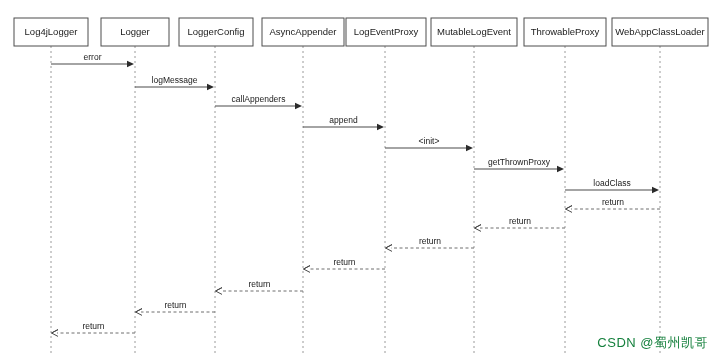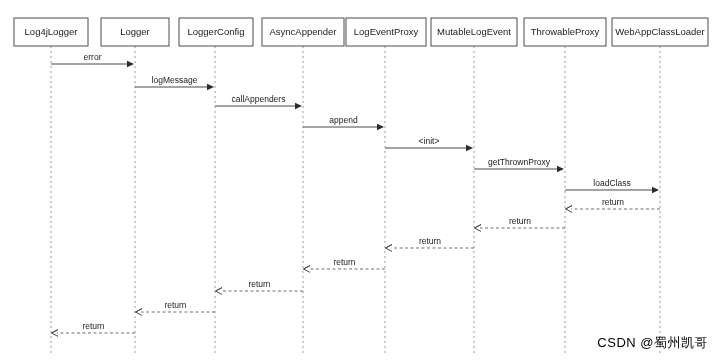--- a/index.html
+++ b/index.html
@@ -69,21 +69,21 @@
     font-size: 8.5px;
     fill: #1a1a1a;
     text-anchor: middle;
   }
   .watermark {
     position: absolute;
     right: 12px;
     bottom: 8px;
     font-family: "Liberation Sans", "DejaVu Sans", sans-serif;
     font-size: 13px;
-    color: #000000;
+    color: #15803d;
     letter-spacing: 0.5px;
     white-space: nowrap;
     user-select: none;
   }
 </style>
 </head>
 <body>
 
 <div id="canvas">
   <svg id="diagram" viewBox="0 0 720 360" xmlns="http://www.w3.org/2000/svg">

